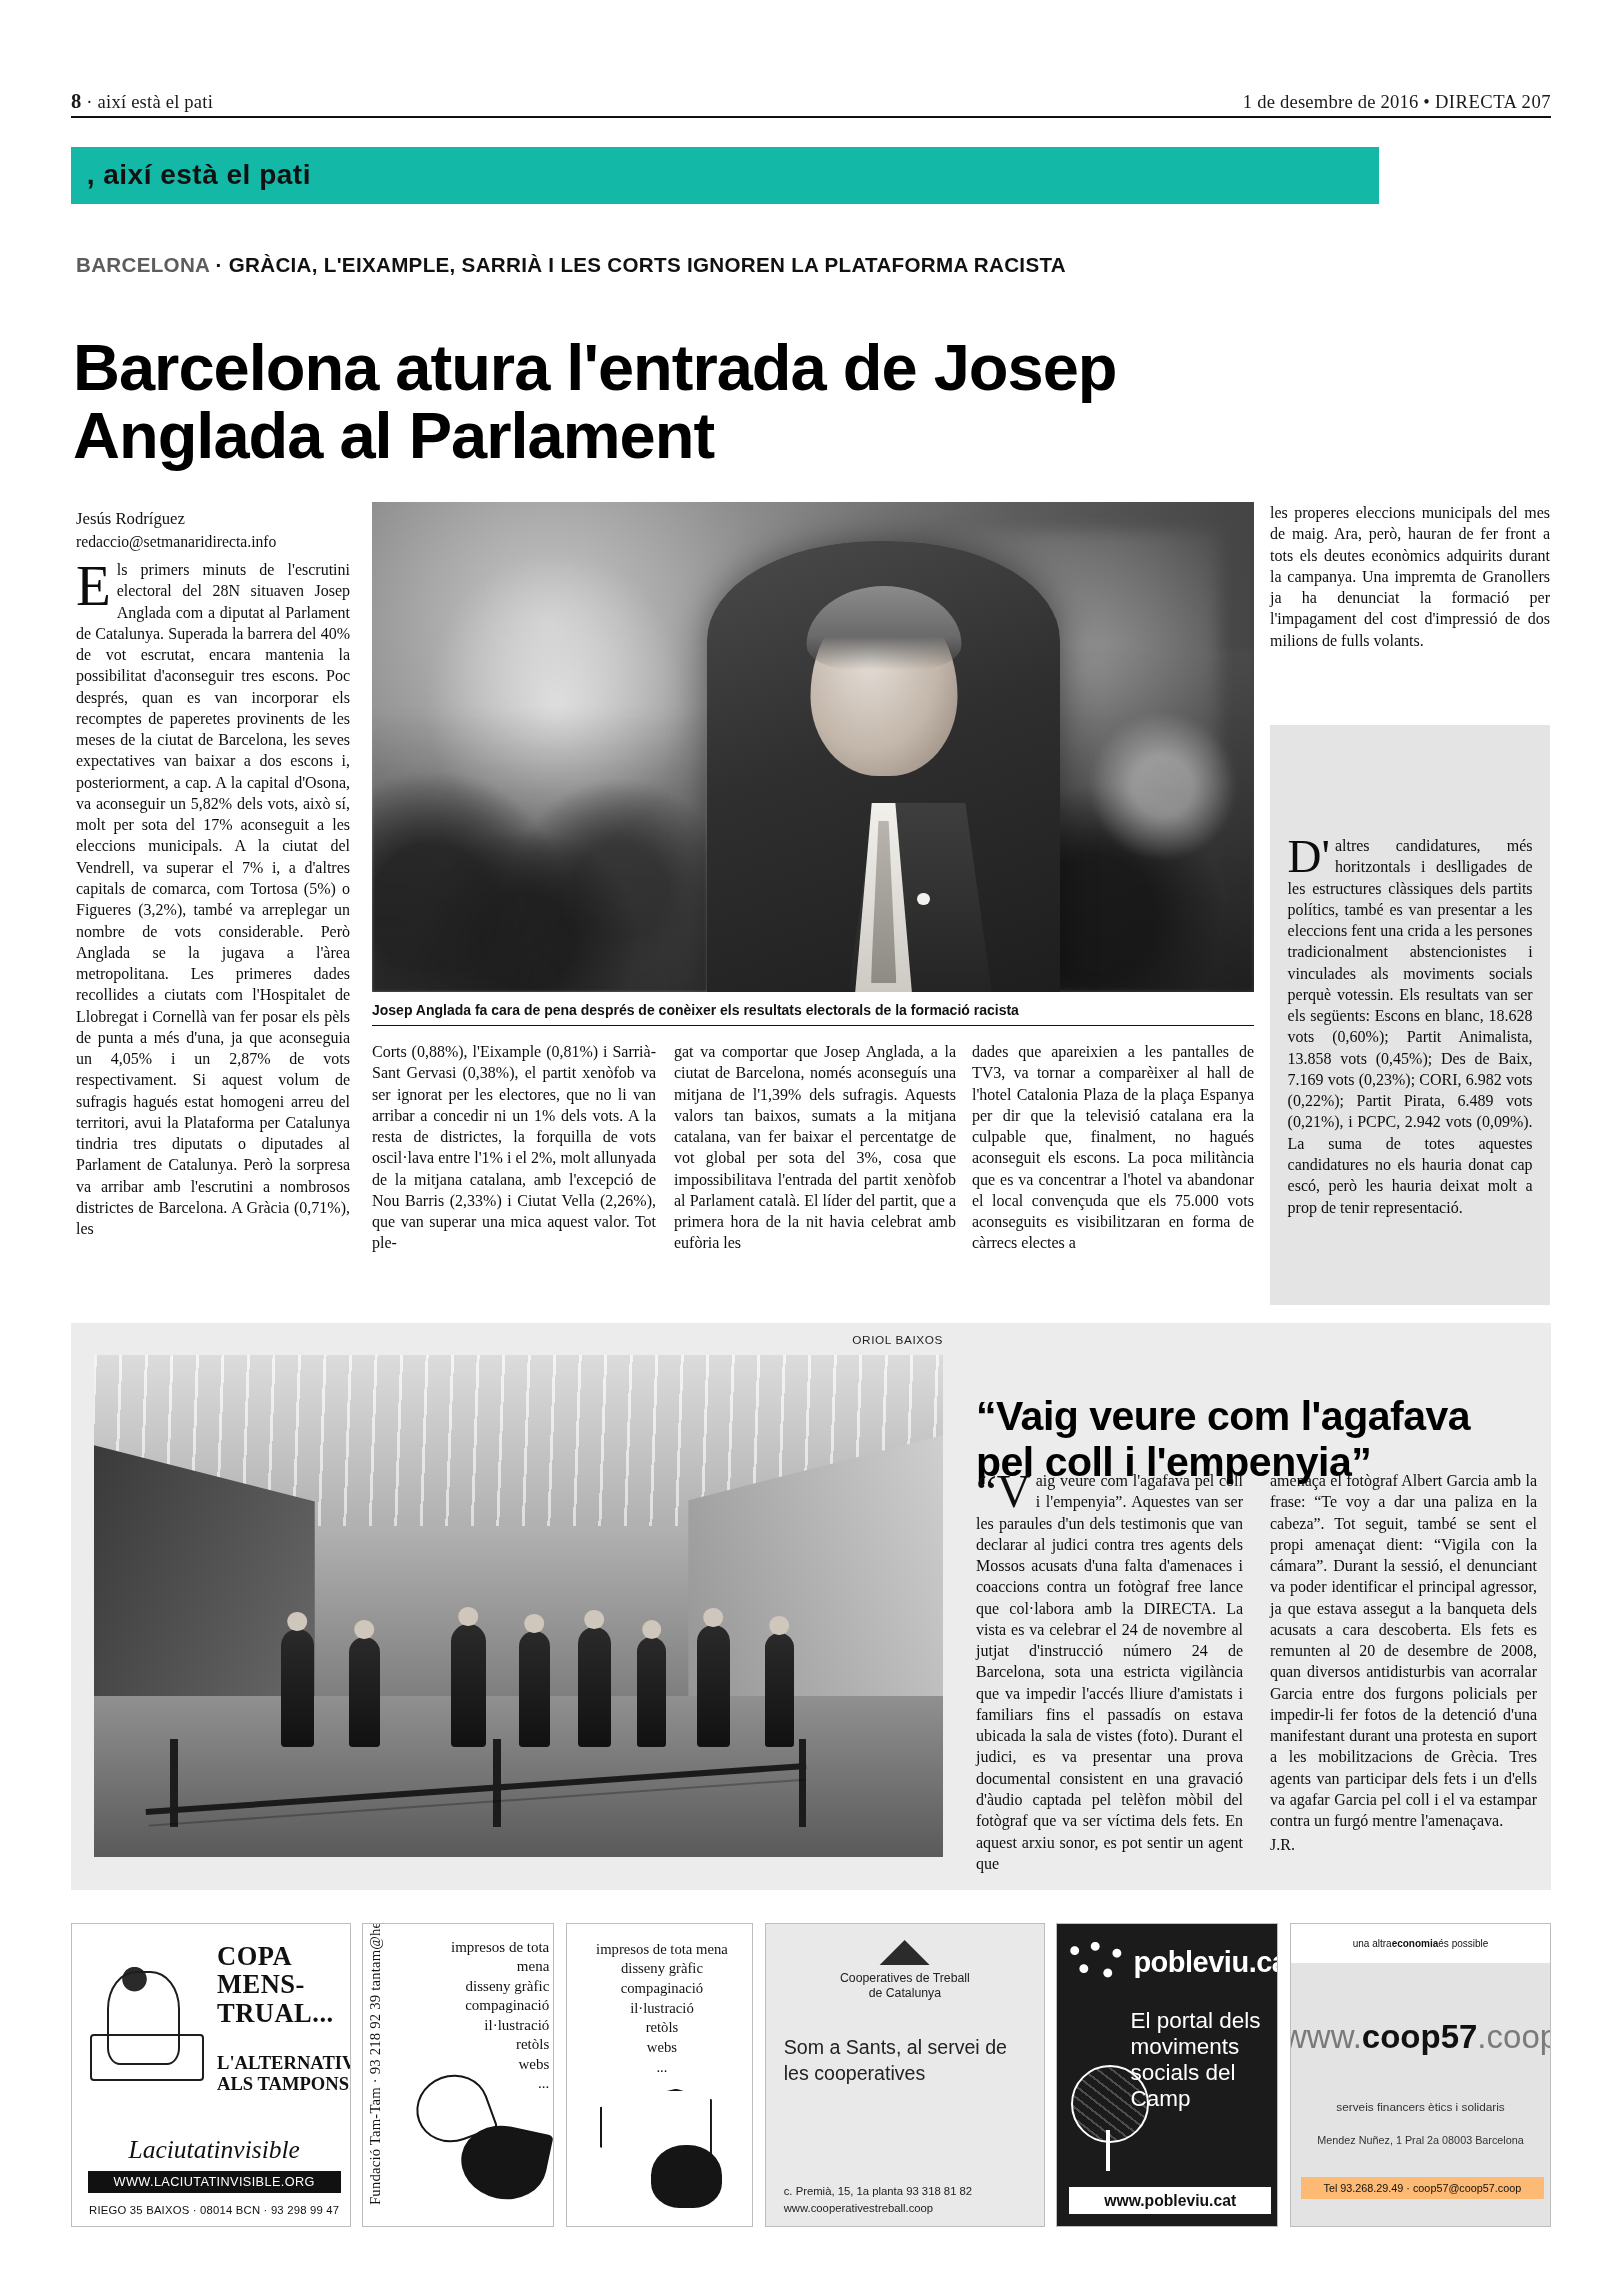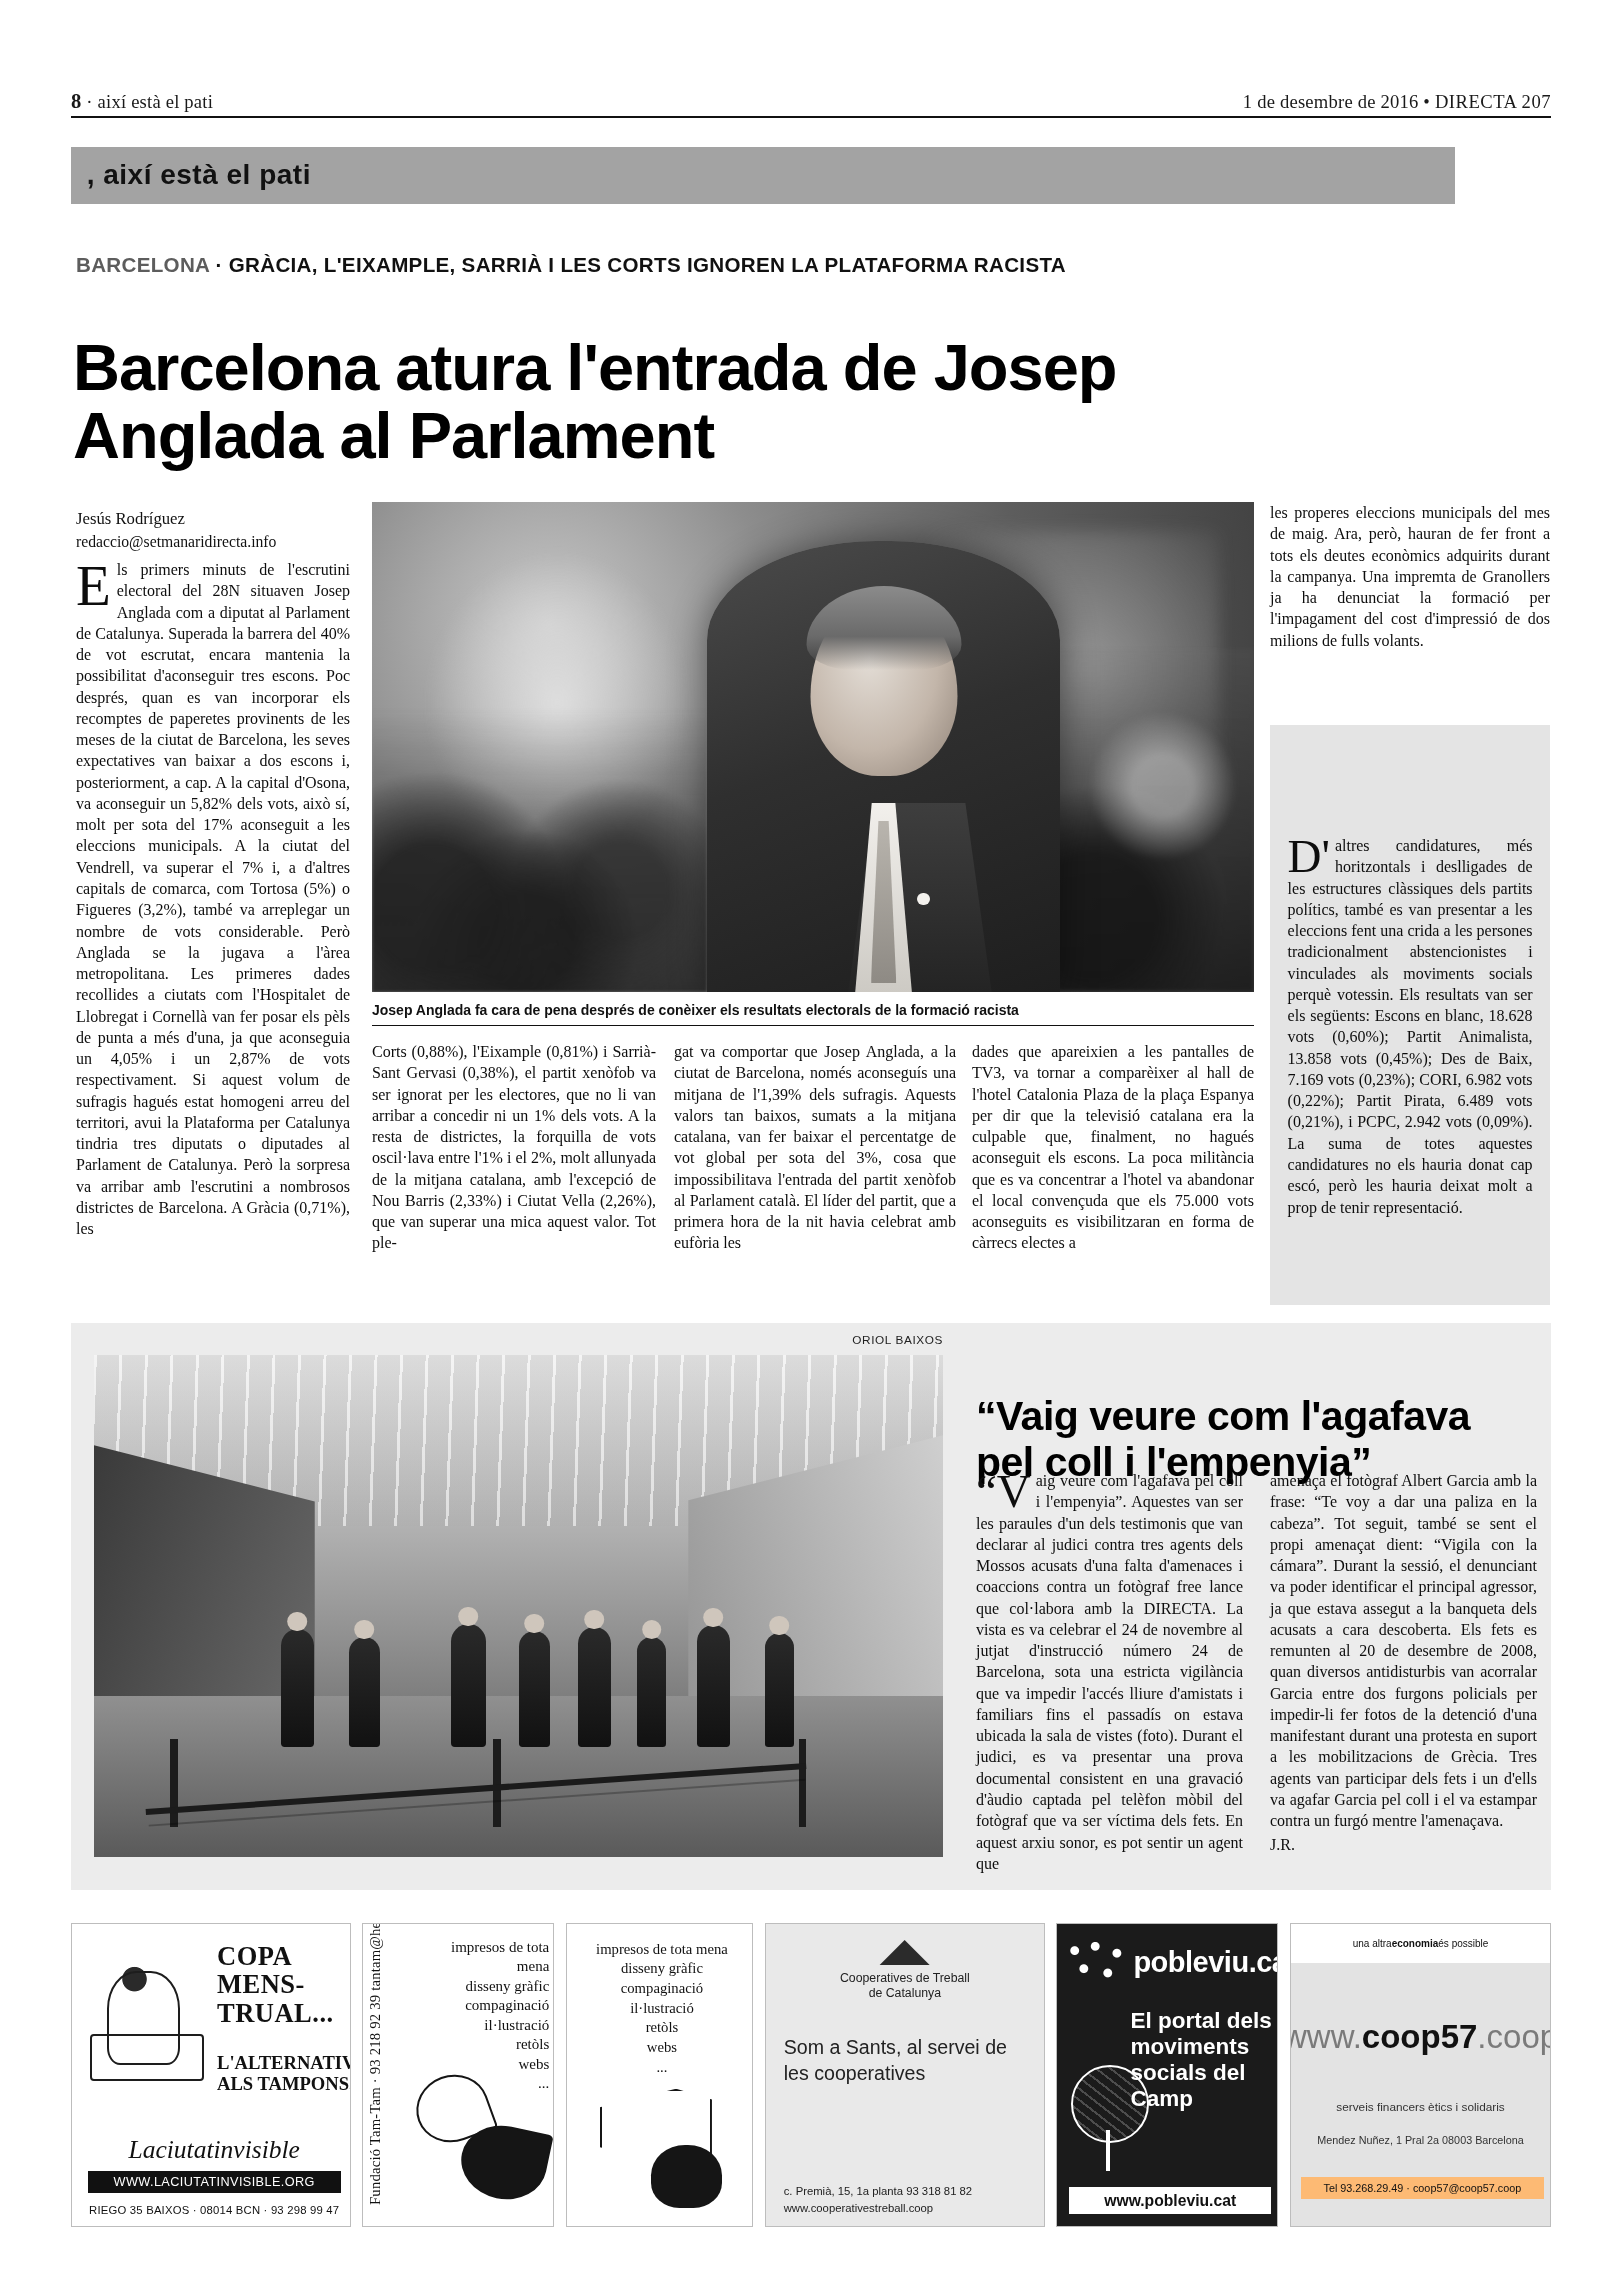--- a/index.html
+++ b/index.html
@@ -43,22 +43,23 @@
     position: absolute;
     left: 71px; top: 116px;
     width: 1480px; height: 2px;
     background: #111;
   }
 
   
   .section-band {
     position: absolute;
     left: 71px; top: 147px;
-    width: 1384px; height: 57px;
-    background: #a3a3a3;
+    width: 1280px; height: 57px;
+    background: #14b8a6;
+    padding-left: 28px;
   }
   .section-band .label {
     position: absolute;
     left: 15.7px; top: 11.8px;
     font-family: "Liberation Sans", sans-serif;
     font-weight: bold;
     font-size: 28px;
     letter-spacing: 0.5px;
     color: #111;
   }
@@ -548,21 +549,21 @@
     background:
       radial-gradient(circle at 10% 20%, #fff 0 3.9px, rgba(0,0,0,0) 4.9px),
       radial-gradient(circle at 46% 10%, #fff 0 3.9px, rgba(0,0,0,0) 4.9px),
       radial-gradient(circle at 84% 26%, #fff 0 3.9px, rgba(0,0,0,0) 4.9px),
       radial-gradient(circle at 26% 62%, #fff 0 3.9px, rgba(0,0,0,0) 4.9px),
       radial-gradient(circle at 68% 72%, #fff 0 3.9px, rgba(0,0,0,0) 4.9px);
   }
   .ad5 .a5-claim {
     position:absolute; left: 73px; top: 84px; width: 147px;
     font-family:"Liberation Sans", sans-serif;
-    font-weight: bold;
+    font-weight: normal;
     font-size: 22.5px; line-height:1.15; color:#fff;
   }
   .ad5 .a5-dish {
     position:absolute; left: 7.8px; bottom: 51px; width: 94px; height: 118px;
   }
   .ad5 .a5-dish .plate {
     position:absolute; left: 5.9px; top: 7.8px; width: 74px; height: 74px;
     border: 2.9px solid #fff; border-radius: 50%;
     background: repeating-linear-gradient(38deg, rgba(255,255,255,.22) 0 2px, rgba(0,0,0,0) 2px 8.8px);
   }

